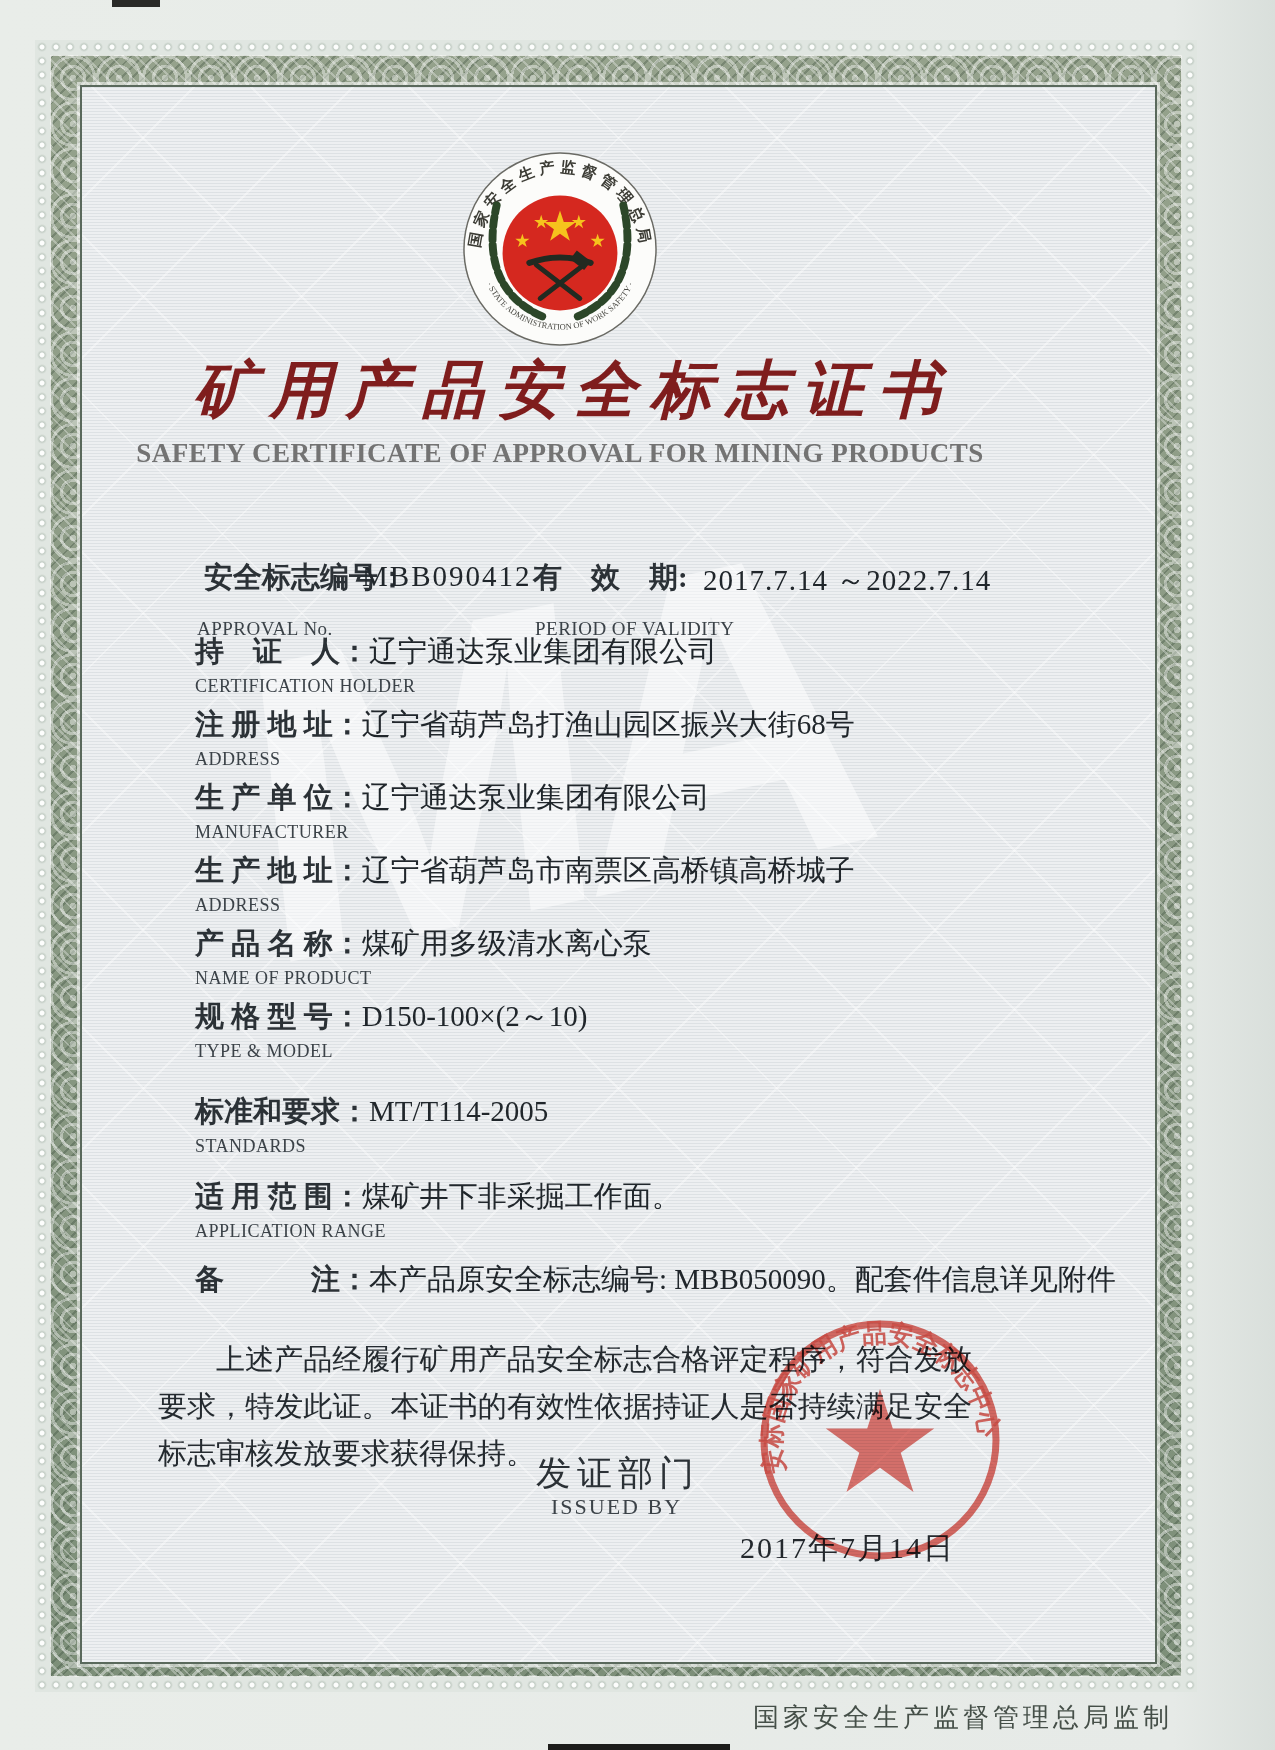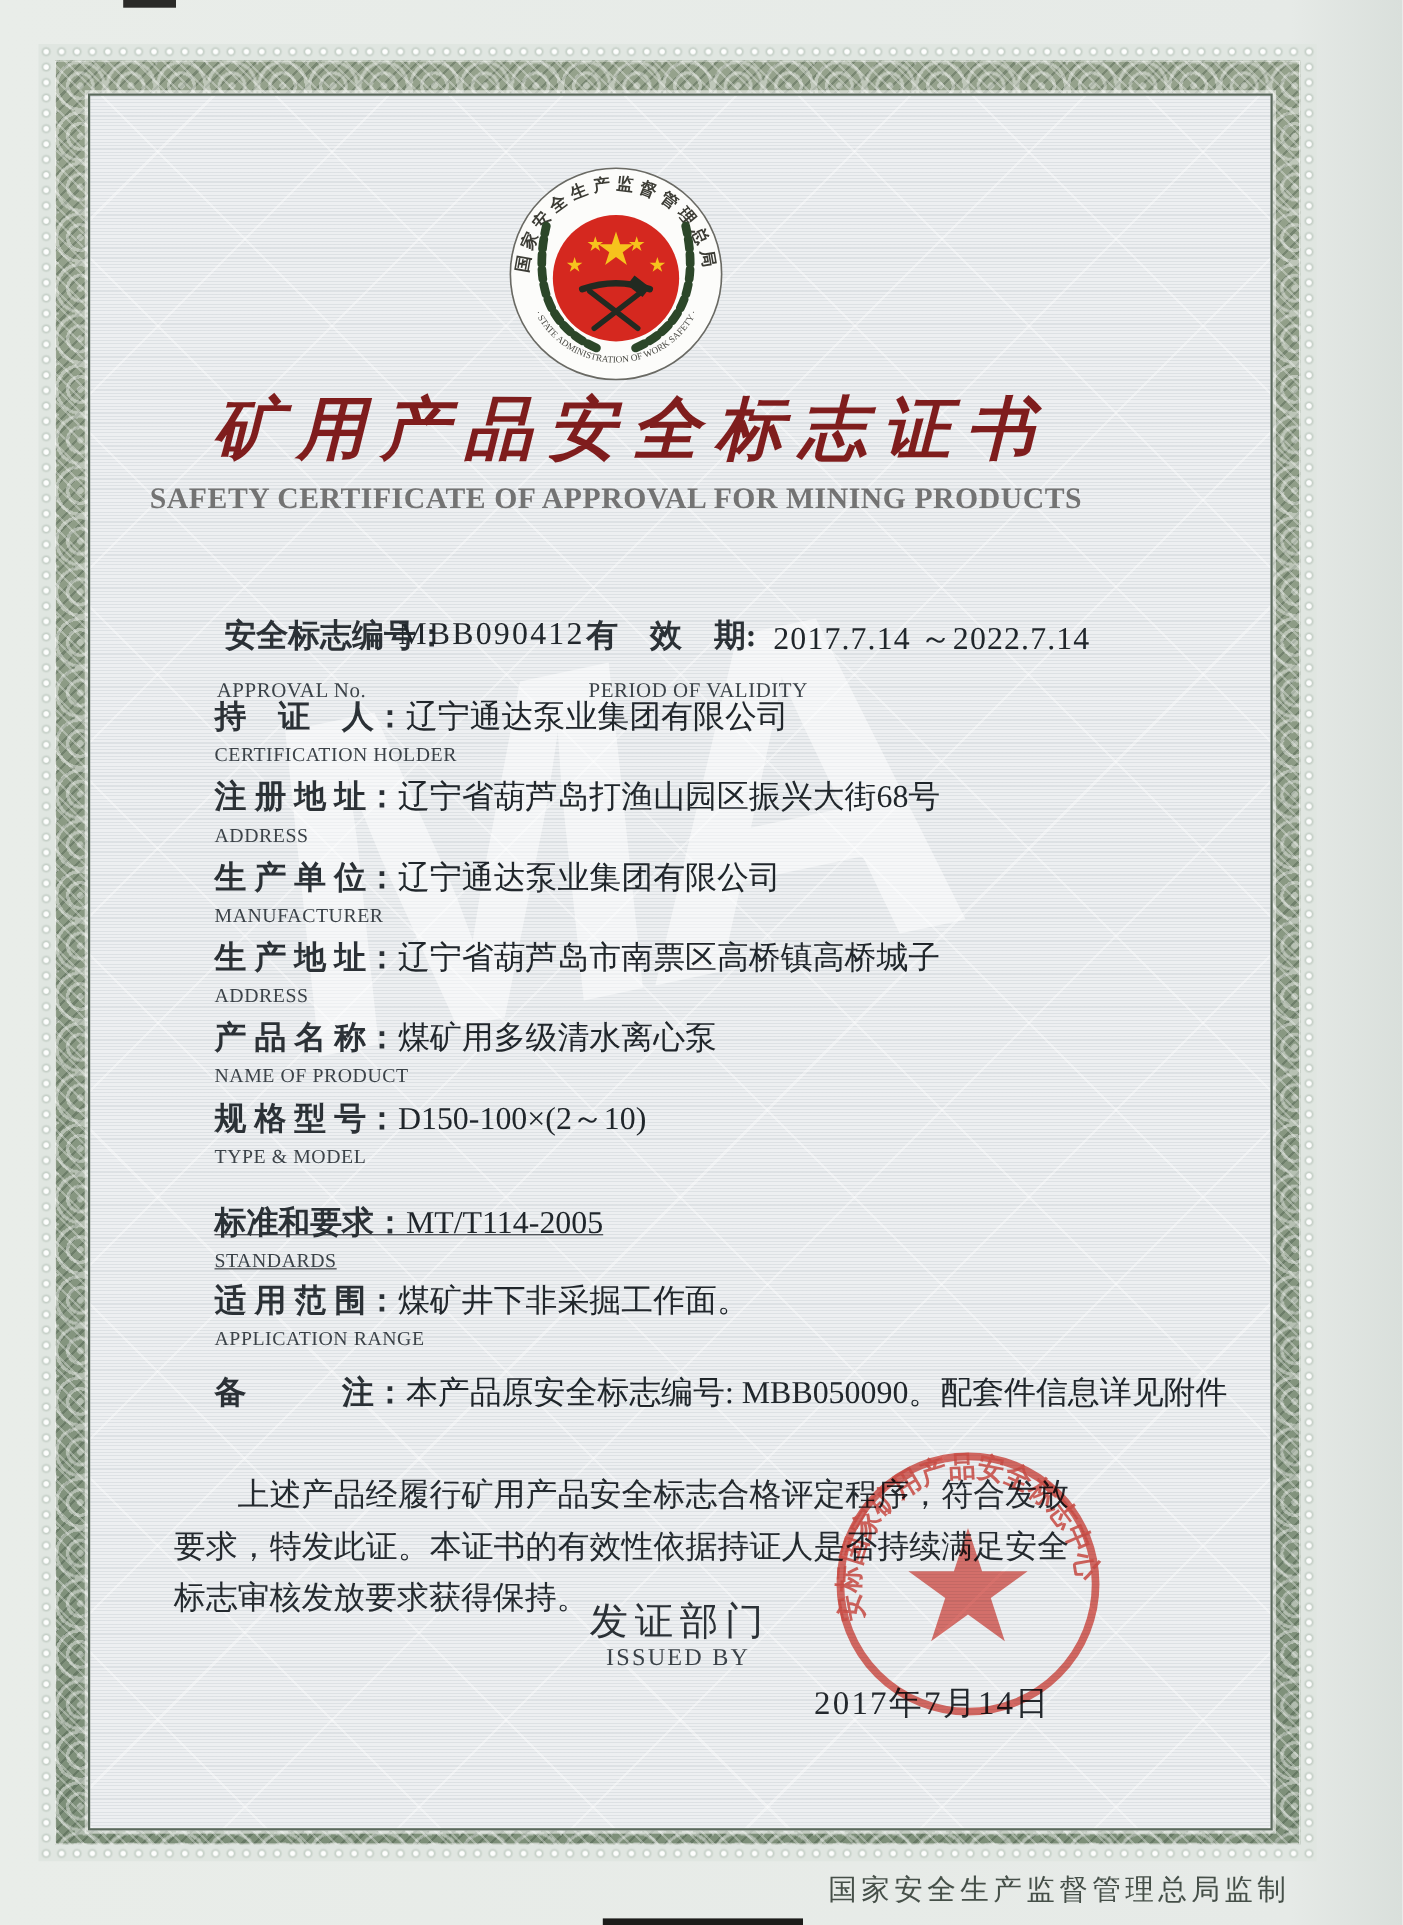--- a/index.html
+++ b/index.html
@@ -143,21 +143,21 @@
     <div><span class="cnlab">产 品 名 称：</span><span class="cnval">煤矿用多级清水离心泵</span></div>
     <div class="sublab en">NAME OF PRODUCT</div>
   </div>
   <div class="frow">
     <div><span class="cnlab">规 格 型 号：</span><span class="cnval">D150-100×(2～10)</span></div>
     <div class="sublab en">TYPE &amp; MODEL</div>
   </div>
 </div>
 
 <div class="abs fields f2">
-  <div class="frow" style="height:71px;text-decoration:underline;">
+  <div class="frow" style="height:85px;">
     <div><span class="cnlab">标准和要求：</span><span class="cnval">MT/T114-2005</span></div>
     <div class="sublab en">STANDARDS</div>
   </div>
   <div class="frow" style="height:83px;">
     <div><span class="cnlab">适 用 范 围：</span><span class="cnval">煤矿井下非采掘工作面。</span></div>
     <div class="sublab en">APPLICATION RANGE</div>
   </div>
   <div class="frow" style="height:71px;">
     <div><span class="cnlab">备　　　注：</span><span class="cnval">本产品原安全标志编号: MBB050090。配套件信息详见附件</span></div>
   </div>

